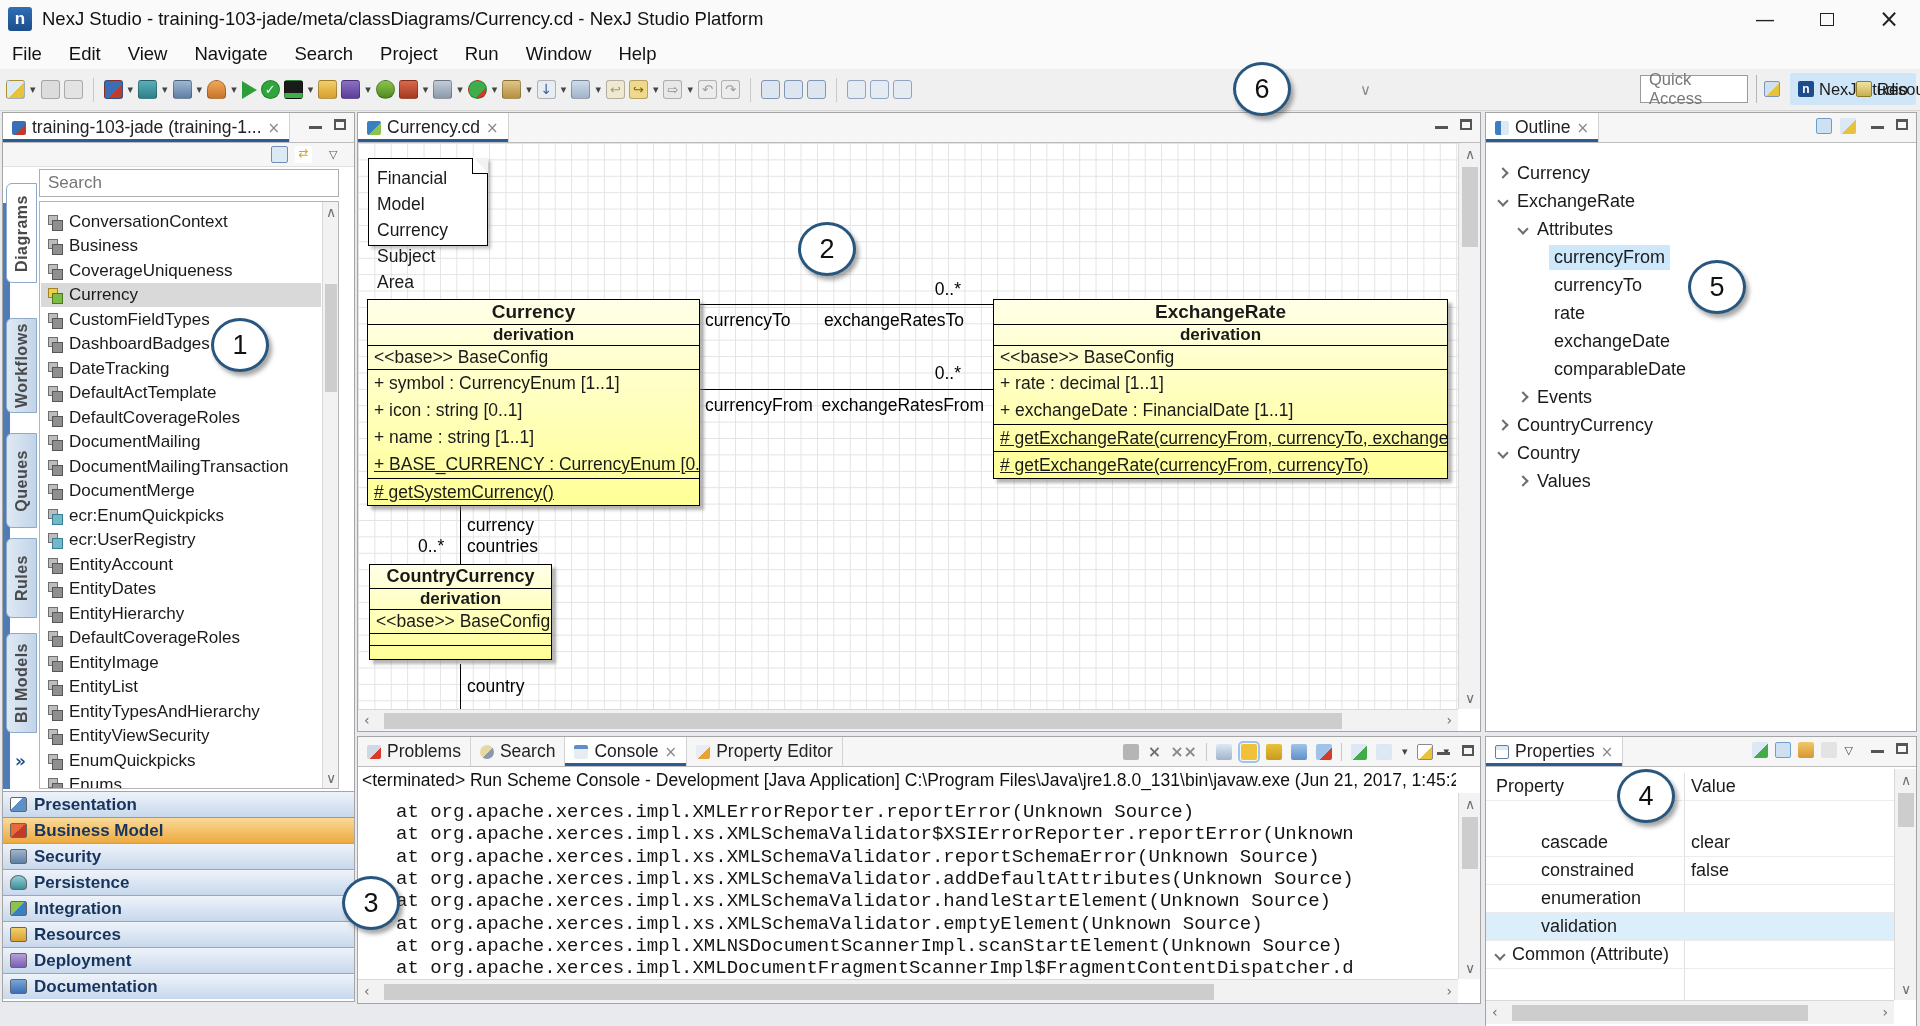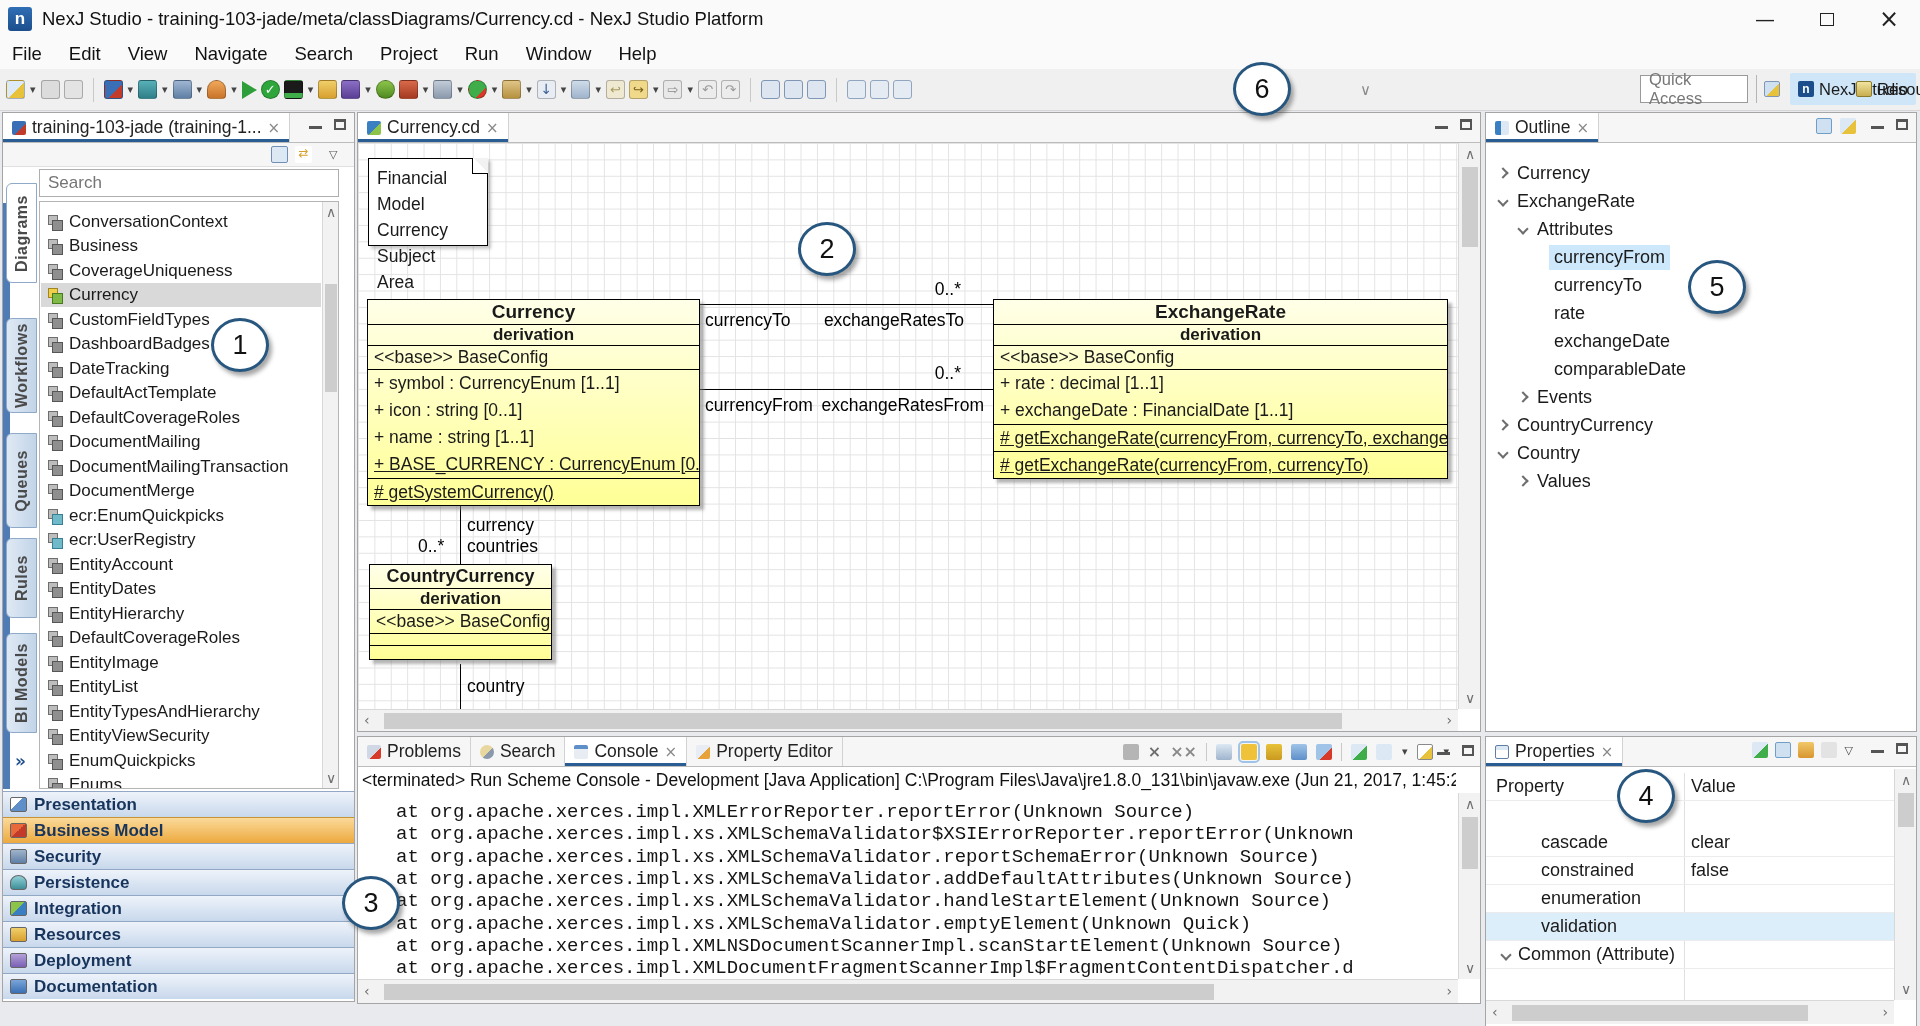--- a/index.html
+++ b/index.html
@@ -488,21 +488,21 @@
   </div>
 
   <div class="status">&lt;terminated&gt; Run Scheme Console - Development [Java Application] C:\Program Files\Java\jre1.8.0_131\bin\javaw.exe (Jun 21, 2017, 1:45:25 P</div>
 
   <div style="position:absolute;left:0;top:58px;right:22px;bottom:24px;overflow:hidden">
     <div class="cline" style="top:6px">at org.apache.xerces.impl.XMLErrorReporter.reportError(Unknown Source)</div>
     <div class="cline" style="top:28px">at org.apache.xerces.impl.xs.XMLSchemaValidator$XSIErrorReporter.reportError(Unknown</div>
     <div class="cline" style="top:51px">at org.apache.xerces.impl.xs.XMLSchemaValidator.reportSchemaError(Unknown Source)</div>
     <div class="cline" style="top:73px">at org.apache.xerces.impl.xs.XMLSchemaValidator.addDefaultAttributes(Unknown Source)</div>
     <div class="cline" style="top:95px">at org.apache.xerces.impl.xs.XMLSchemaValidator.handleStartElement(Unknown Source)</div>
-    <div class="cline" style="top:118px">at org.apache.xerces.impl.xs.XMLSchemaValidator.emptyElement(Unknown Quick)</div>
+    <div class="cline" style="top:118px">at org.apache.xerces.impl.xs.XMLSchemaValidator.emptyElement(Unknown Source)</div>
     <div class="cline" style="top:140px">at org.apache.xerces.impl.XMLNSDocumentScannerImpl.scanStartElement(Unknown Source)</div>
     <div class="cline" style="top:162px">at org.apache.xerces.impl.XMLDocumentFragmentScannerImpl$FragmentContentDispatcher.d</div>
   </div>
 
   <div class="sv" style="right:0;top:56px;bottom:24px;width:22px">
     <span class="sarr glyph" style="left:6px;top:4px">∧</span>
     <div class="thumb" style="left:3px;top:24px;width:16px;height:52px"></div>
     <span class="sarr glyph" style="left:6px;bottom:4px">∨</span>
   </div>
   <div class="sh" style="left:0;bottom:0;right:22px;height:24px">
@@ -612,21 +612,21 @@
   </div>
   <div class="prow" style="top:148px">
     <span class="pname" style="padding-left:55px">enumeration</span>
     <span class="pval"></span>
   </div>
   <div class="prow hl" style="top:176px">
     <span class="pname" style="padding-left:55px">validation</span>
     <span class="pval"></span>
   </div>
   <div class="prow" style="top:204px">
-    <span class="pname" style="padding-left:16px">
+    <span class="pname" style="padding-left:10px">
         <span class="chev open"></span>
         <span>Common (Attribute)</span>
       </span>
   </div>
 
   <div class="sv" style="right:0;top:32px;bottom:32px;width:22px">
     <span class="sarr glyph" style="left:6px;top:4px">∧</span>
     <div class="thumb" style="left:3px;top:24px;width:16px;height:34px"></div>
     <span class="sarr glyph" style="left:6px;bottom:4px">∨</span>
   </div>

